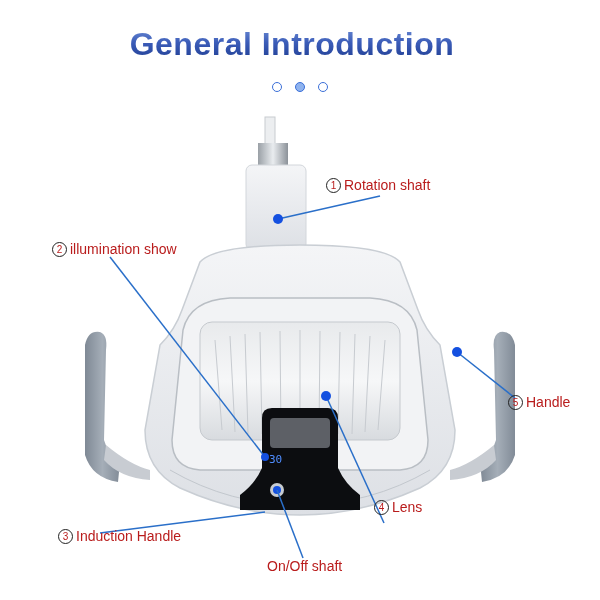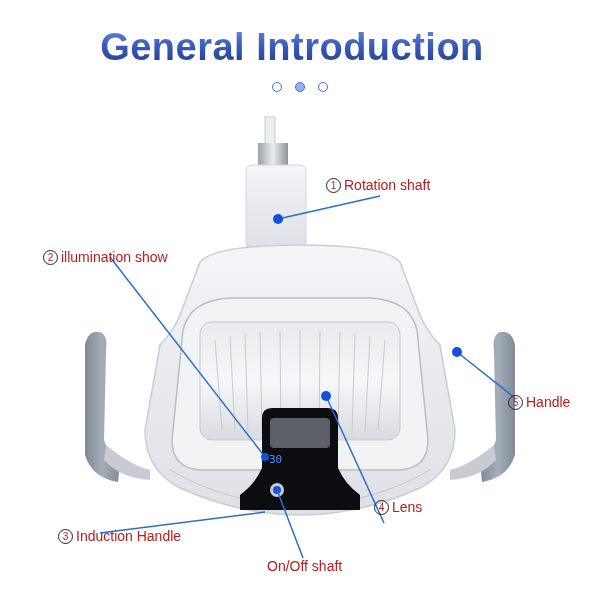--- a/index.html
+++ b/index.html
@@ -1,19 +1,19 @@
 <!DOCTYPE html>
 <html><head>
 <meta charset="utf-8">
 <style>
   html, body { margin: 0; padding: 0; background: #ffffff; }
   body { width: 600px; height: 600px; position: relative; overflow: hidden; font-family: "Liberation Sans", sans-serif; }
   .title {
     position: absolute; left: 0; top: 26px; width: 584px; text-align: center;
-    font-family: "Liberation Sans", sans-serif; font-weight: bold; font-size: 38px; letter-spacing: 0.5px;
+    font-family: "Liberation Sans", sans-serif; font-weight: bold; font-size: 32px; letter-spacing: 0.5px;
     background: linear-gradient(to bottom, #6f8fd6 0%, #3b5cb8 45%, #1c3a8e 100%);
     -webkit-background-clip: text; background-clip: text; color: transparent;
   }
   .dots { position: absolute; top: 82px; left: 0; width: 600px; display: flex; justify-content: center; gap: 13px; }
   .dot { width: 8px; height: 8px; border-radius: 50%; border: 1.5px solid #3b6fd8; box-sizing: content-box; background: #fff; }
   .dot.active { background: #8fb3ee; }
   svg.art { position: absolute; left: 0; top: 0; }
   .label { position: absolute; font-size: 14px; color: #b91c1c; white-space: nowrap; line-height: 16px; }
   .num { display: inline-block; width: 13px; height: 13px; border: 1px solid #222; border-radius: 50%; font-size: 10px; line-height: 13px; text-align: center; margin-right: 3px; vertical-align: 1px; }
 </style>
@@ -101,21 +101,21 @@
     <circle cx="278" cy="219" r="5"></circle>
     <circle cx="265" cy="457" r="4"></circle>
     <circle cx="326" cy="396" r="5"></circle>
     <circle cx="457" cy="352" r="5"></circle>
   </g>
 </svg>
 
 <div class="label" style="left:326px;top:177px;">
   <span class="num">1</span><span>Rotation shaft</span>
 </div>
-<div class="label" style="left:43px;top:241px;margin-top:8px;">
+<div class="label" style="left:52px;top:241px;">
   <span class="num">2</span><span>illumination show</span>
 </div>
 <div class="label" style="left:58px;top:528px;">
   <span class="num">3</span><span>Induction Handle</span>
 </div>
 <div class="label" style="left:374px;top:499px;">
   <span class="num">4</span><span>Lens</span>
 </div>
 <div class="label" style="left:488px;top:394px;padding-left:20px;">
   <span class="num">5</span><span>Handle</span>

